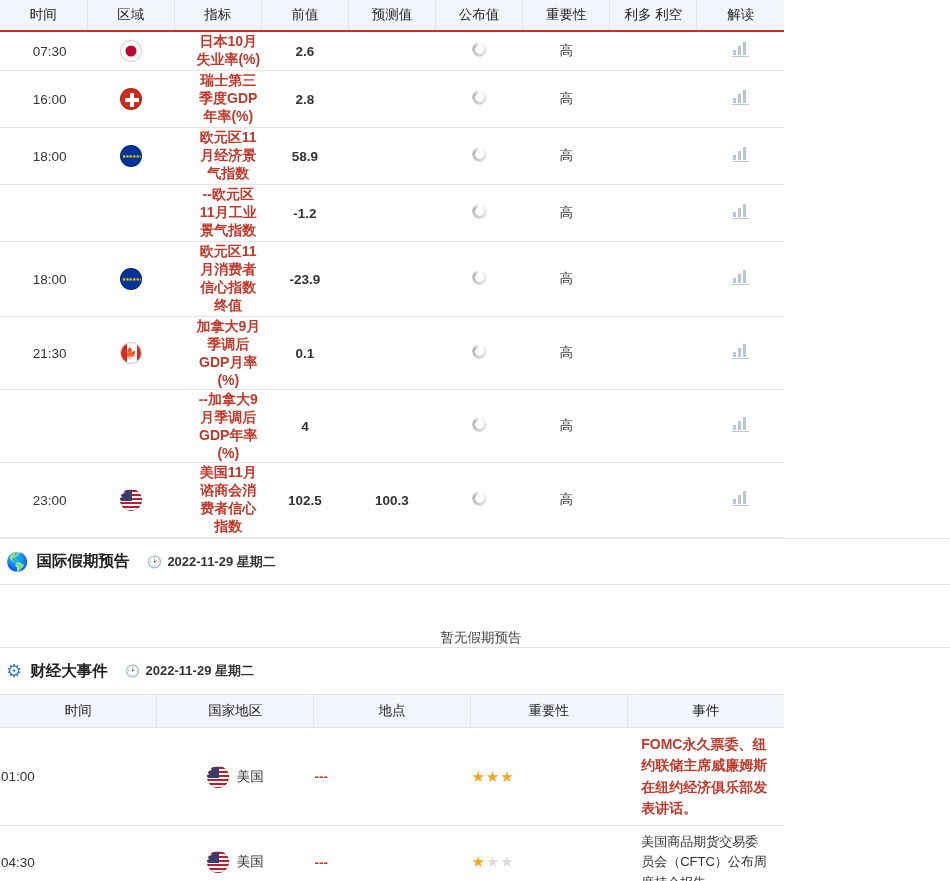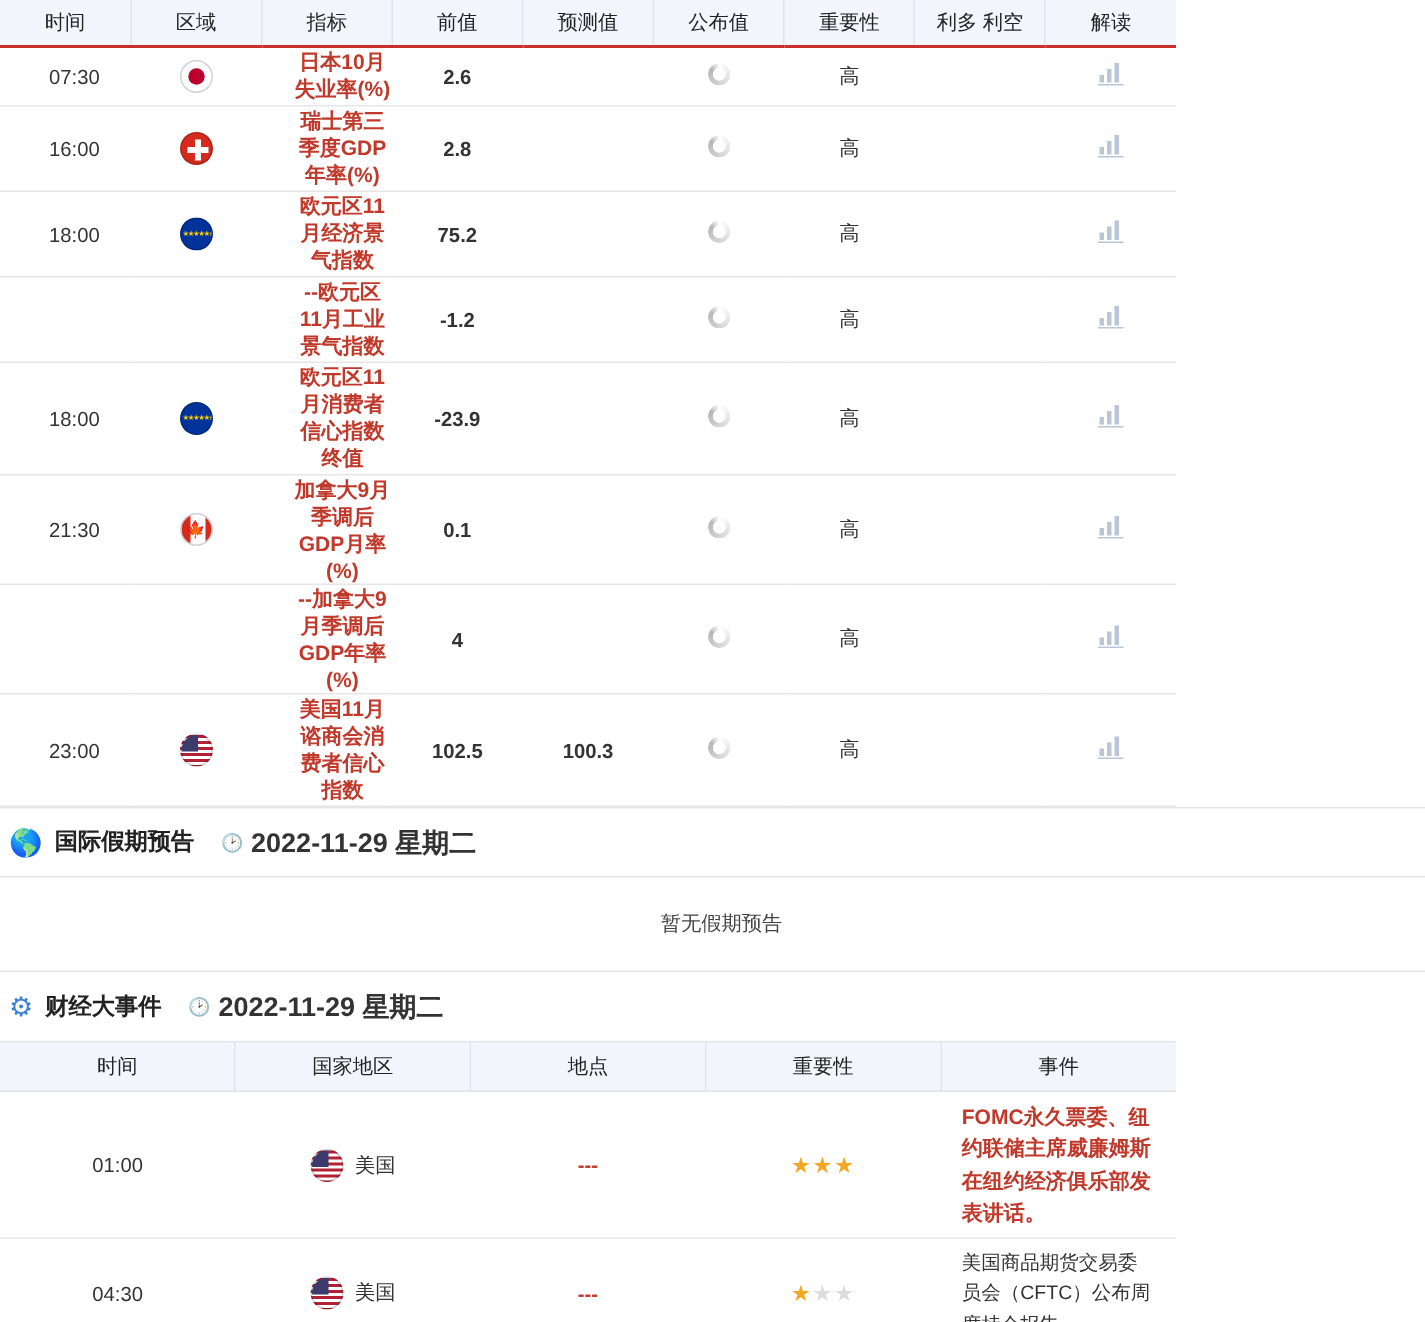--- a/index.html
+++ b/index.html
@@ -110,45 +110,45 @@
   .section {
     height: 46px;
     display: flex; align-items: center;
     padding-left: 6px;
     border-top: 1px solid #e6e6e6;
     background: #fff;
   }
   .section .sec-ico { font-size: 18px; color: #3b82d6; margin-right: 8px; line-height: 1; }
   .section .sec-title { font-size: 15.5px; font-weight: bold; color: #222; margin-right: 18px; }
   .section .sec-clock { color: #8a8a8a; font-size: 12px; margin-right: 5px; }
-  .section .sec-date { font-size: 18px; color: #333; font-weight: bold; }
+  .section .sec-date { font-size: 13px; color: #333; font-weight: bold; }
 
   .holiday-body {
     border-top: 1px solid #e6e6e6;
     border-bottom: 1px solid #e6e6e6;
     height: 64px;
-    display: flex; align-items: center; justify-content: center;
+    display: flex; align-items: flex-end; justify-content: center;
     font-size: 13.5px; color: #444;
     background: #fff;
     padding-left: 12px;
   }
 
   
   .ev-head th {
     background: #f2f6fc;
     border: 1px solid #dfe4ec;
     font-size: 13.5px; font-weight: normal; color: #222;
     height: 33px; text-align: center;
   }
   .ev-head th.first { border-left: none; }
   .ev-head th.last { border-right: none; }
   .ev-body td {
     border: 1px solid #e6e6e6;
     border-left: none; border-right: none;
-    font-size: 13.5px; text-align: center; color:#333;
+    font-size: 13.5px; text-align: left; color:#333;
     height: 41px; vertical-align: middle;
   }
   td.e-time { width: 64px; }
   td.e-ctry { width: 140px; }
   td.e-place { width: 128px; color:#c0392b; font-weight: bold; }
   td.e-imp { width: 92px; }
   td.e-evt { width: 526px; text-align: left; padding: 6px 14px; line-height: 1.5; }
   .evt-red { color: #c0392b; font-weight: bold; font-size: 14px; }
   .evt-gray { color: #333; font-size: 13px; }
   .ctry-wrap { display: flex; align-items: center; justify-content: center; gap: 8px; }
@@ -194,21 +194,21 @@
       <td class="c-fore num"></td>
       <td class="c-pub"><span class="spinner"></span></td>
       <td class="c-imp imp">高</td>
       <td class="c-bull"></td>
       <td class="c-read"><span class="chart-icon"><i></i><i></i><i></i></span></td>
     </tr>
     <tr>
       <td class="c-time">18:00</td>
       <td class="c-region"><span class="flag flag-eu"></span></td>
       <td class="c-ind"><span class="ind-text">欧元区11月经济景气指数</span></td>
-      <td class="c-prev num">75.2</td>
+      <td class="c-prev num">58.9</td>
       <td class="c-fore num"></td>
       <td class="c-pub"><span class="spinner"></span></td>
       <td class="c-imp imp">高</td>
       <td class="c-bull"></td>
       <td class="c-read"><span class="chart-icon"><i></i><i></i><i></i></span></td>
     </tr>
     <tr>
       <td class="c-time"></td>
       <td class="c-region"></td>
       <td class="c-ind"><span class="ind-text">--欧元区11月工业景气指数</span></td>

